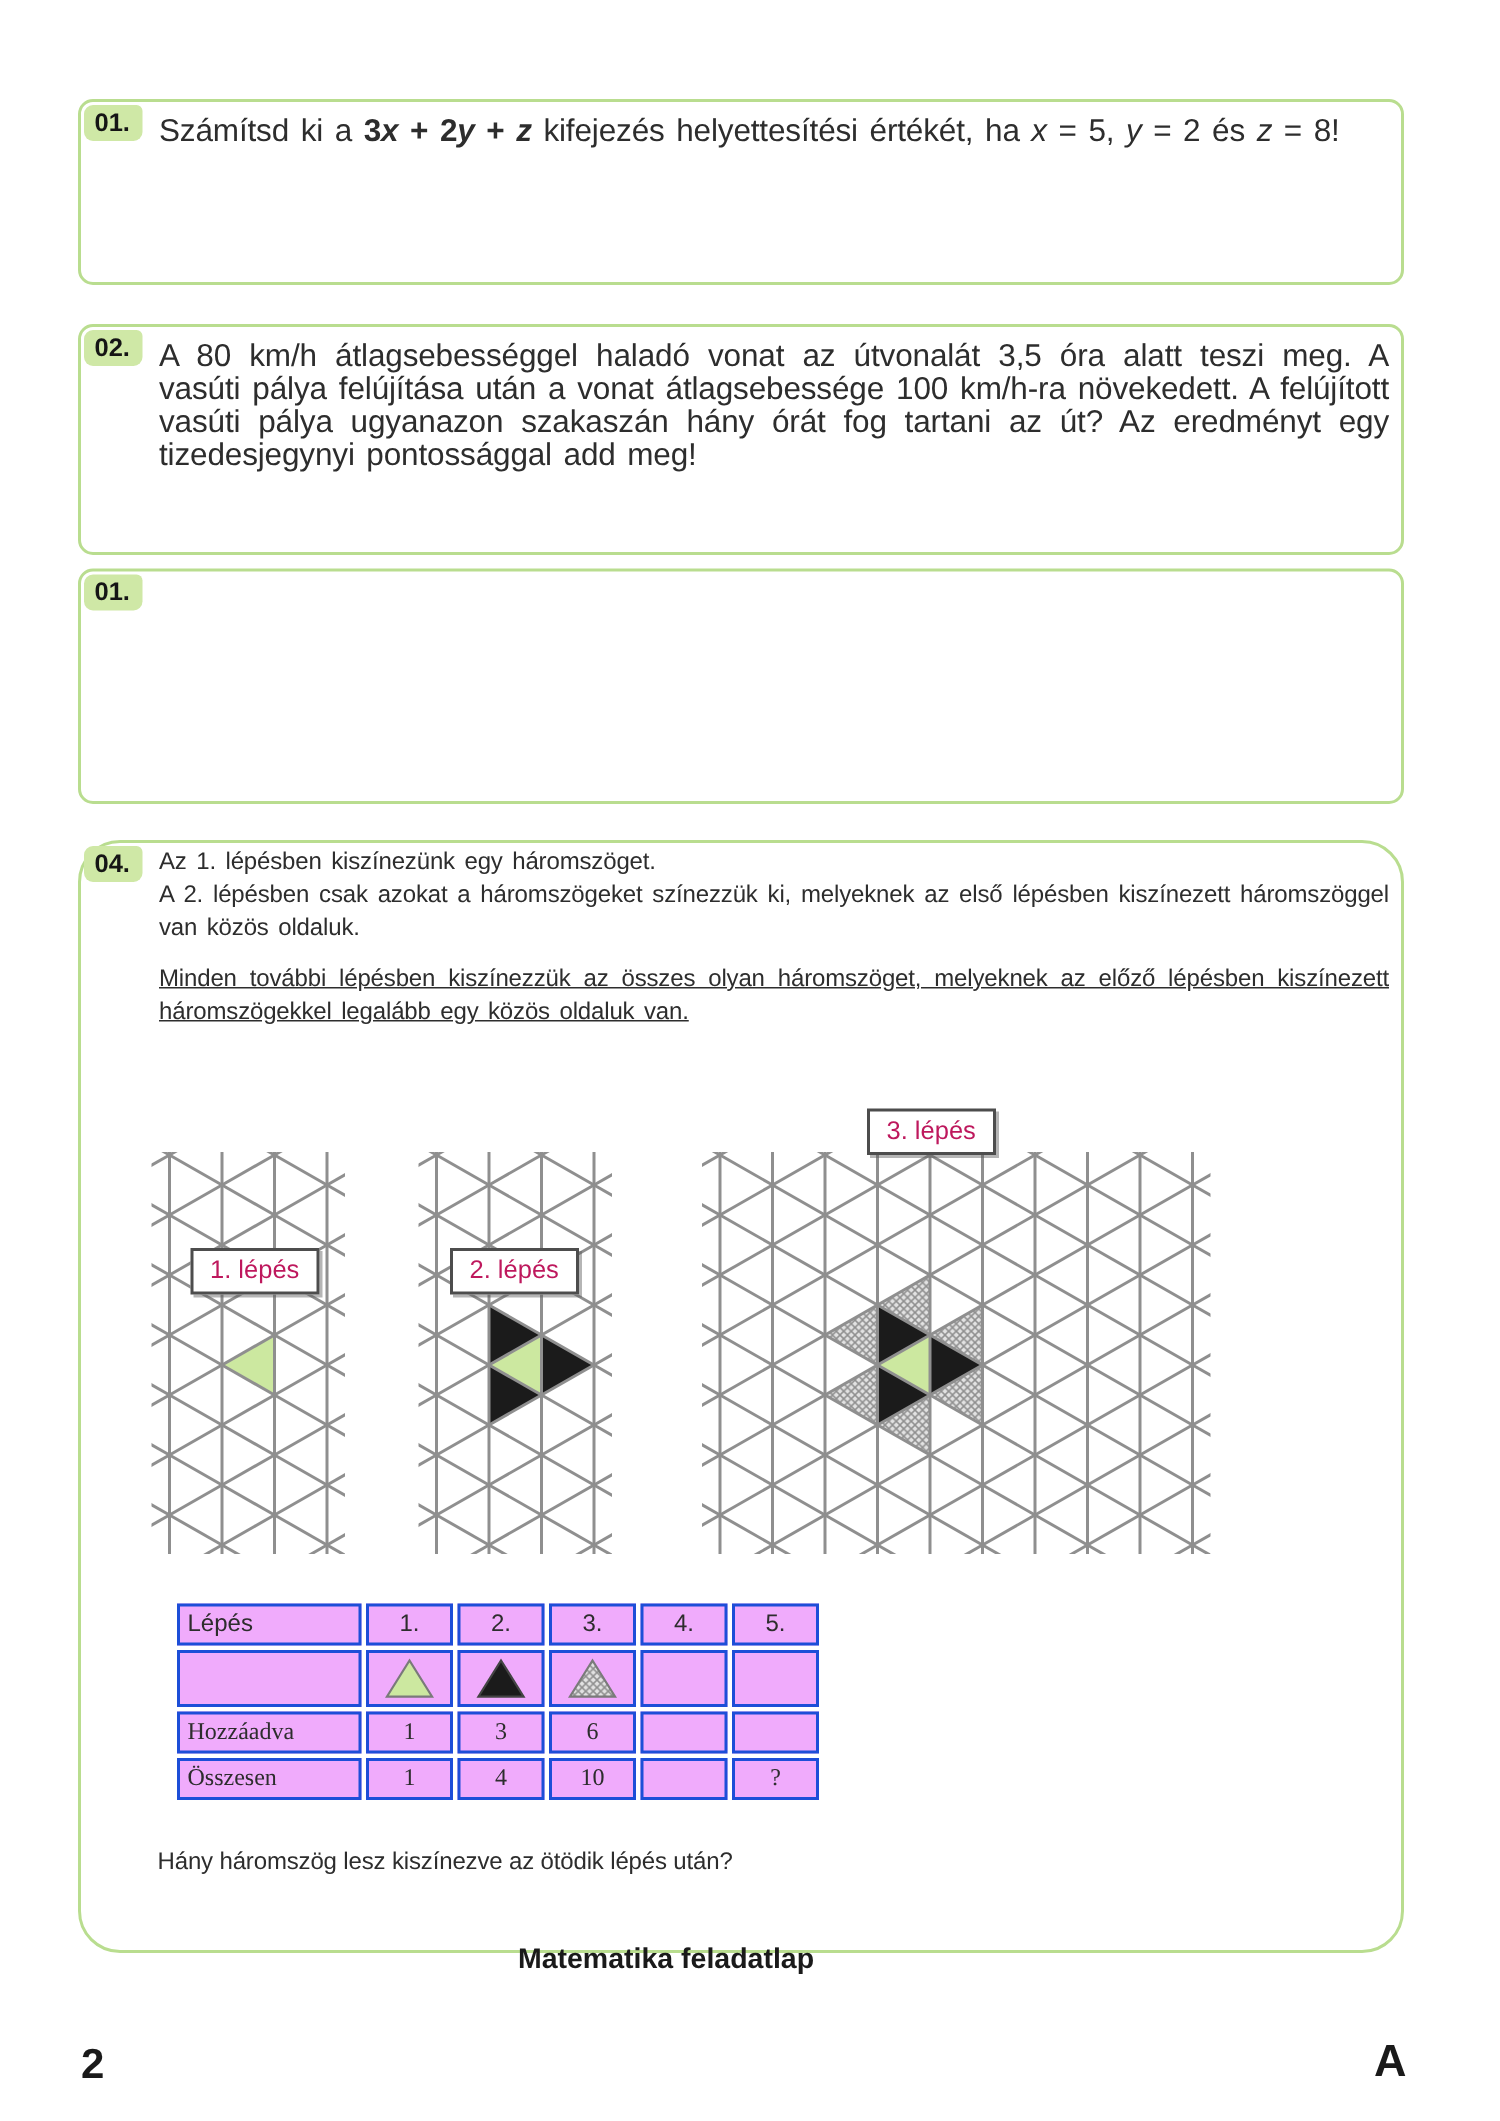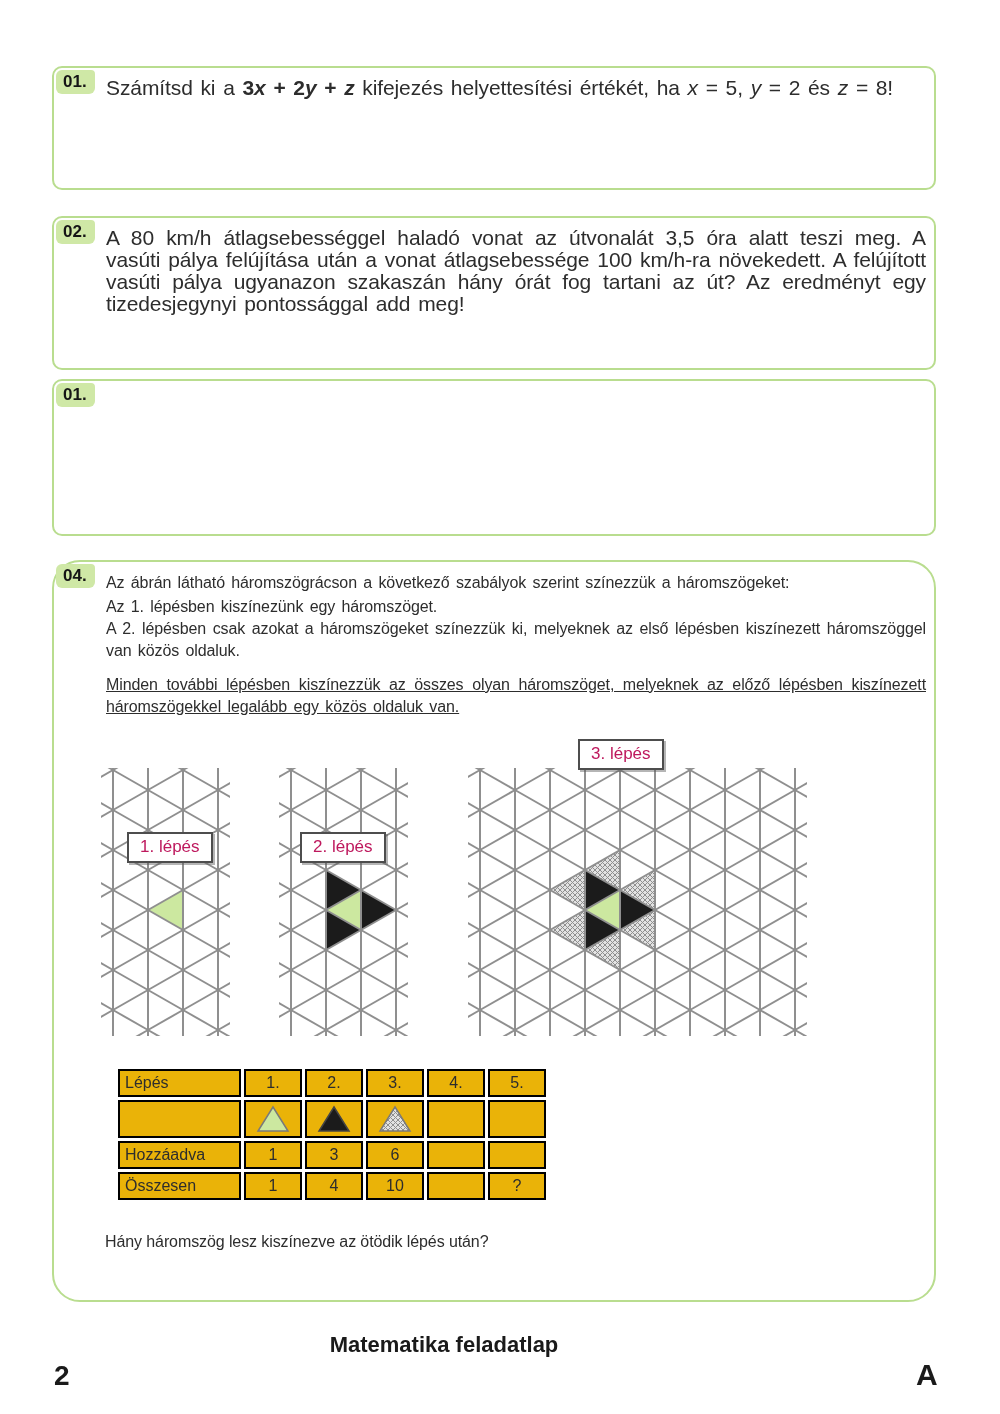--- a/index.html
+++ b/index.html
@@ -29,31 +29,31 @@
   .step-label{
     position:absolute;background:#fff;border:2px solid #4d4d4d;
     box-shadow:2px 2px 0 rgba(90,90,90,0.45);
     font-size:17px;color:#be185d;padding:3px 11px 4px 11px;white-space:nowrap;
   }
   .steps-table{
     position:absolute;left:115px;top:1066px;
     border-collapse:separate;border-spacing:3px;
   }
   .steps-table td{
-    border:2px solid #000000;font-size:16px;text-align:center;
-    padding:0 2px;vertical-align:middle;background:#eab308;
+    border:2px solid #1d4ed8;font-size:16px;text-align:center;
+    padding:0 2px;vertical-align:middle;background:#f0abfc;
   }
   .steps-table td.label-col{width:112px;text-align:left;padding-left:5px;}
   .steps-table td.num-col{width:50px;}
   .steps-table tr.r-head td{height:24px;}
   .steps-table tr.r-icons td{height:34px;}
-  .steps-table tr.r-data td{height:24px;}
+  .steps-table tr.r-data td{height:24px;font-family:Liberation Serif, serif;}
   .question{position:absolute;left:105px;top:1233px;font-size:16px;letter-spacing:-0.1px;}
   .footer-page{position:absolute;left:54px;top:1360px;font-size:28px;font-weight:bold;color:#1a1a1a;}
-  .footer-title{position:absolute;left:0;top:1332px;width:888px;text-align:center;font-size:22px;font-weight:bold;color:#1a1a1a;}
+  .footer-title{position:absolute;left:0;top:1296px;width:888px;text-align:center;font-size:19px;font-weight:bold;color:#1a1a1a;}
   .footer-variant{position:absolute;left:916px;top:1358px;font-size:30px;font-weight:bold;color:#1a1a1a;}
 </style>
 </head>
 <body>
 
 <div class="page">
 
   <div class="problem-box" style="top:66px;height:124px;">
     <span class="badge">01.</span>
     <div class="problem-text single"><span>Számítsd ki a </span><span class="seg-b">3</span><span class="seg-bi">x</span><span class="seg-b"> + 2</span><span class="seg-bi">y</span><span class="seg-b"> + </span><span class="seg-bi">z</span><span> kifejezés helyettesítési értékét, ha  </span><span class="seg-i">x</span><span> = 5, </span><span class="seg-i">y</span><span> = 2  és  </span><span class="seg-i">z</span><span> = 8!</span></div>
@@ -63,21 +63,20 @@
     <span class="badge">02.</span>
     <div class="problem-text">A 80 km/h átlagsebességgel haladó vonat az útvonalát 3,5 óra alatt teszi meg. A vasúti pálya felújítása után a vonat átlagsebessége 100 km/h-ra növekedett. A felújított vasúti pálya ugyanazon szakaszán hány órát fog tartani az út? Az eredményt egy tizedesjegynyi pontossággal add meg!</div>
   </div>
 
   <div class="problem-box" style="top:379px;height:157px;">
     <span class="badge">01.</span>
   </div>
 
   <div class="problem-box" style="top:560px;height:742px;border-radius:28px;">
     <span class="badge">04.</span>
-    <div class="p04-par mt10">Az ábrán látható háromszögrácson a következő szabályok szerint színezzük a háromszögeket:</div>
     <div class="p04-par mt2">Az 1. lépésben kiszínezünk egy háromszöget.</div>
     <div class="p04-par">A 2. lépésben csak azokat a háromszögeket színezzük ki, melyeknek az első lépésben kiszínezett háromszöggel van közös oldaluk.</div>
     <div class="p04-par mt12">Minden további lépésben kiszínezzük az összes olyan háromszöget, melyeknek az előző lépésben kiszínezett háromszögekkel legalább egy közös oldaluk van.</div>
   </div>
 
   <svg id="diagram-svg" class="diagram-svg" width="720" height="306" viewBox="95 735 720 306">
       <defs>
         <pattern id="hatch" width="5" height="5" patternUnits="userSpaceOnUse">
           <rect x="0" y="0" width="5" height="5" fill="#e2e2e2"></rect>
           <path d="M0 0L5 5M5 0L0 5" stroke="#8f8f8f" stroke-width="1"></path>

